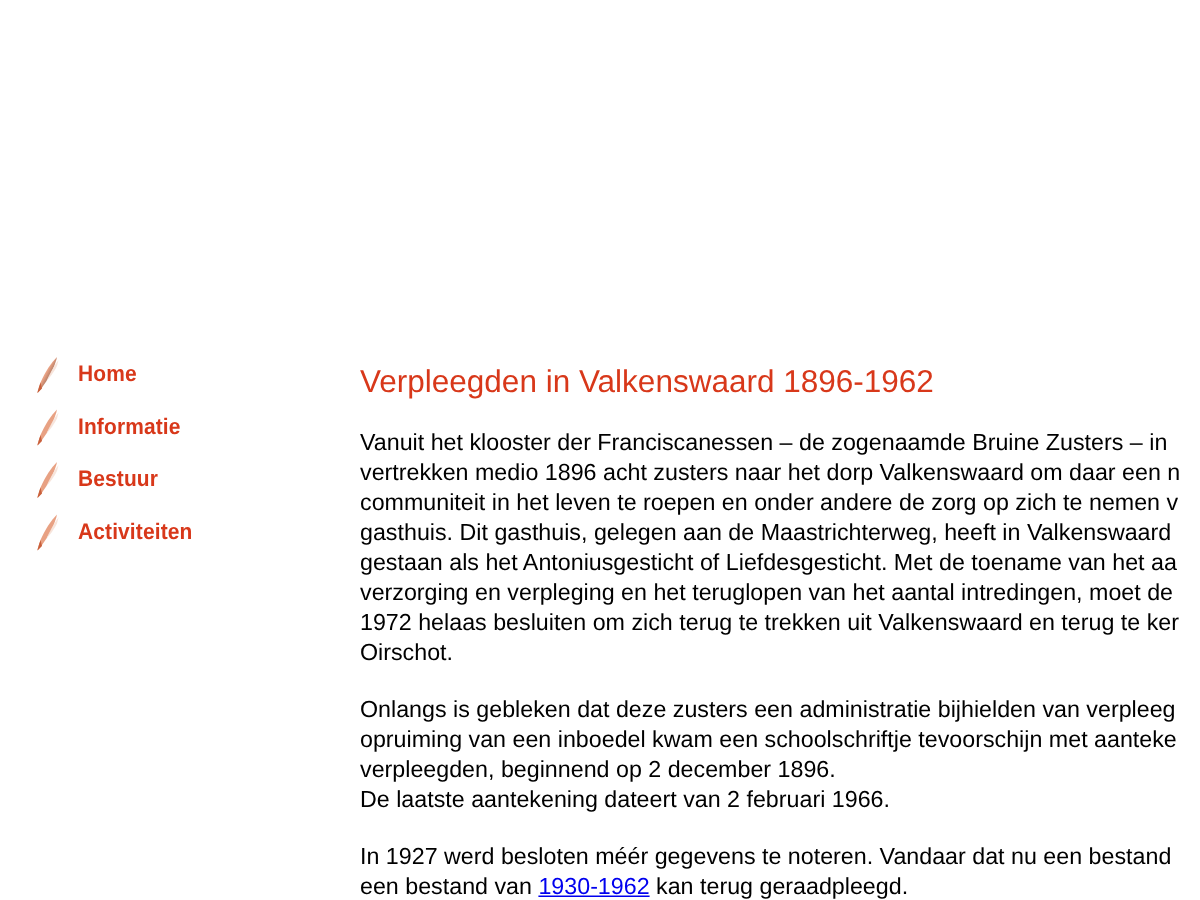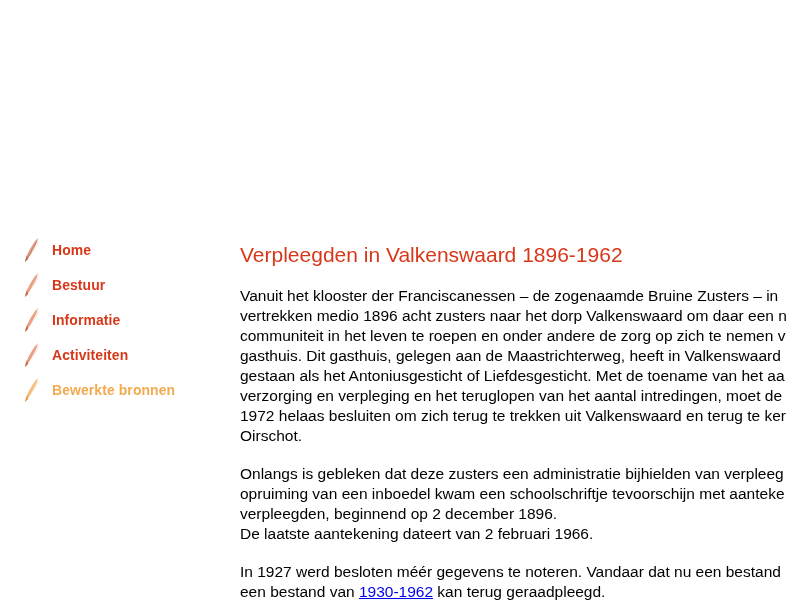--- a/index.html
+++ b/index.html
@@ -143,59 +143,49 @@
       </a>
 
       <a class="nav-item" href="#">
         <span class="feather-icon">
           <svg viewBox="0 0 22 26" width="22" height="26" xmlns="http://www.w3.org/2000/svg">
             <path d="M16 1 C12 5, 8 11, 5 18 C4 21, 3 24, 3 25 C5 23, 7 20, 9 17 C12 12, 15 6, 16 1 Z" fill="#e8a183"></path>
             <path d="M17 3 C14 7, 11 12, 9 17 C11 15, 14 11, 16 7 Z" fill="#f6e0d6" opacity="0.85"></path>
             <path d="M5 18 C4 21, 3 24, 3 25 L6 22 Z" fill="#c9603c"></path>
           </svg>
         </span>
+        <span class="nav-label">Informatie</span>
+      </a>
+
+      <a class="nav-item" href="#">
+        <span class="feather-icon">
+          <svg viewBox="0 0 22 26" width="22" height="26" xmlns="http://www.w3.org/2000/svg">
+            <path d="M16 1 C12 5, 8 11, 5 18 C4 21, 3 24, 3 25 C5 23, 7 20, 9 17 C12 12, 15 6, 16 1 Z" fill="#e8a183"></path>
+            <path d="M17 3 C14 7, 11 12, 9 17 C11 15, 14 11, 16 7 Z" fill="#f6e0d6" opacity="0.85"></path>
+            <path d="M5 18 C4 21, 3 24, 3 25 L6 22 Z" fill="#c9603c"></path>
+          </svg>
+        </span>
         <span class="nav-label">Bestuur</span>
       </a>
 
       <a class="nav-item" href="#">
         <span class="feather-icon">
           <svg viewBox="0 0 22 26" width="22" height="26" xmlns="http://www.w3.org/2000/svg">
             <path d="M16 1 C12 5, 8 11, 5 18 C4 21, 3 24, 3 25 C5 23, 7 20, 9 17 C12 12, 15 6, 16 1 Z" fill="#e8a183"></path>
             <path d="M17 3 C14 7, 11 12, 9 17 C11 15, 14 11, 16 7 Z" fill="#f6e0d6" opacity="0.85"></path>
             <path d="M5 18 C4 21, 3 24, 3 25 L6 22 Z" fill="#c9603c"></path>
           </svg>
         </span>
-        <span class="nav-label">Informatie</span>
-      </a>
-
-      <a class="nav-item" href="#">
-        <span class="feather-icon">
-          <svg viewBox="0 0 22 26" width="22" height="26" xmlns="http://www.w3.org/2000/svg">
-            <path d="M16 1 C12 5, 8 11, 5 18 C4 21, 3 24, 3 25 C5 23, 7 20, 9 17 C12 12, 15 6, 16 1 Z" fill="#e8a183"></path>
-            <path d="M17 3 C14 7, 11 12, 9 17 C11 15, 14 11, 16 7 Z" fill="#f6e0d6" opacity="0.85"></path>
-            <path d="M5 18 C4 21, 3 24, 3 25 L6 22 Z" fill="#c9603c"></path>
-          </svg>
-        </span>
         <span class="nav-label">Activiteiten</span>
       </a>
 
 
 
 
 
-      <a class="nav-item is-current" href="#">
-        <span class="feather-icon">
-          <svg viewBox="0 0 22 26" width="22" height="26" xmlns="http://www.w3.org/2000/svg">
-            <path d="M16 1 C12 5, 8 11, 5 18 C4 21, 3 24, 3 25 C5 23, 7 20, 9 17 C12 12, 15 6, 16 1 Z" fill="#f3bd7c"></path>
-            <path d="M17 3 C14 7, 11 12, 9 17 C11 15, 14 11, 16 7 Z" fill="#fbecd8" opacity="0.9"></path>
-            <path d="M5 18 C4 21, 3 24, 3 25 L6 22 Z" fill="#e39a4e"></path>
-          </svg>
-        </span>
-        <span class="nav-label">Bewerkte bronnen</span>
-      </a>
 
 
     </nav>
 
     <main class="content">
 
       <h1 class="page-title">Verpleegden in Valkenswaard 1896-1962</h1>
 
       <div class="para-block">
         <p class="para">Vanuit het klooster der Franciscanessen – de zogenaamde Bruine Zusters – in

